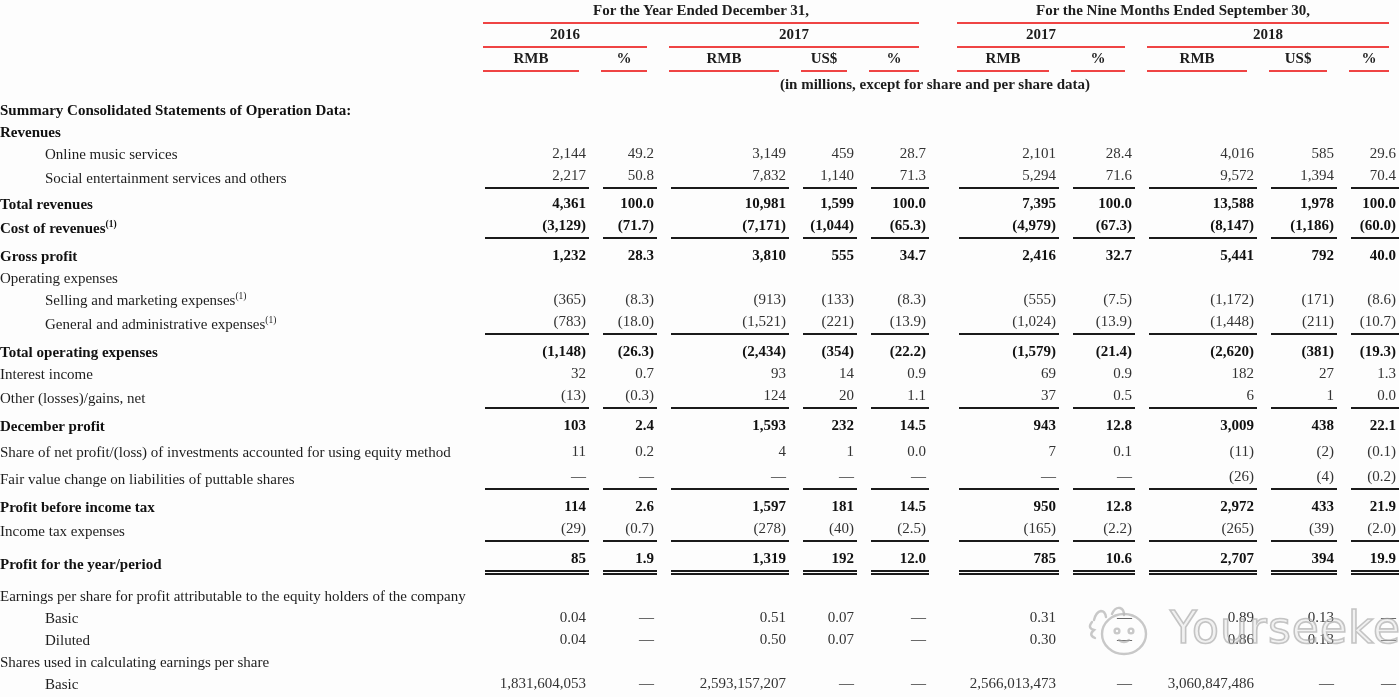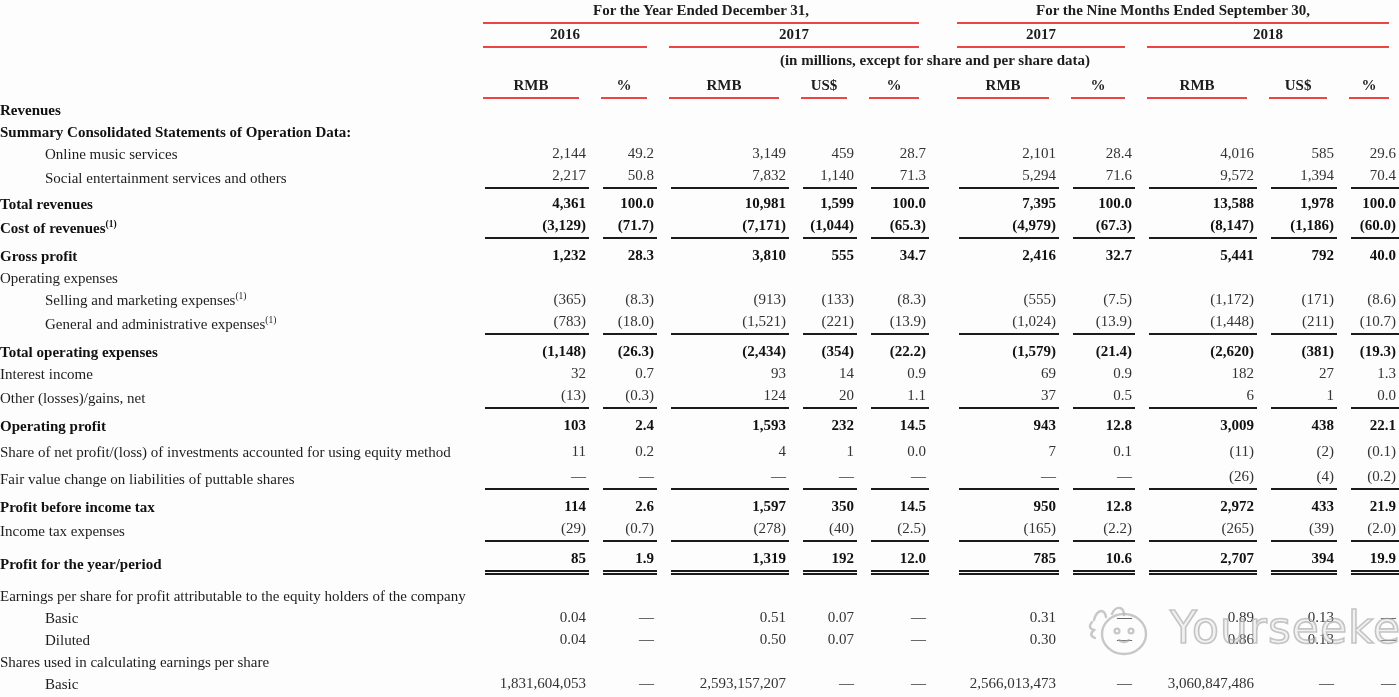--- a/index.html
+++ b/index.html
@@ -98,94 +98,94 @@
       <th class="gap"></th>
       <th colspan="2">
           <div class="gline">2017</div>
         </th>
       <th colspan="3">
           <div class="gline">2018</div>
         </th>
     </tr>
     <tr>
       <th></th>
-      <th colspan="11" class="note">(in millions, except for share and per share data)</th>
+      <th>
+          <div class="gline">RMB</div>
+        </th>
+      <th>
+          <div class="gline">%</div>
+        </th>
+      <th>
+          <div class="gline">RMB</div>
+        </th>
+      <th>
+          <div class="gline">US$</div>
+        </th>
+      <th>
+          <div class="gline">%</div>
+        </th>
+      <th class="gap"></th>
+      <th>
+          <div class="gline">RMB</div>
+        </th>
+      <th>
+          <div class="gline">%</div>
+        </th>
+      <th>
+          <div class="gline">RMB</div>
+        </th>
+      <th>
+          <div class="gline">US$</div>
+        </th>
+      <th>
+          <div class="gline">%</div>
+        </th>
     </tr>
     <tr>
       <th></th>
-      <th>
-          <div class="gline">RMB</div>
-        </th>
-      <th>
-          <div class="gline">%</div>
-        </th>
-      <th>
-          <div class="gline">RMB</div>
-        </th>
-      <th>
-          <div class="gline">US$</div>
-        </th>
-      <th>
-          <div class="gline">%</div>
-        </th>
-      <th class="gap"></th>
-      <th>
-          <div class="gline">RMB</div>
-        </th>
-      <th>
-          <div class="gline">%</div>
-        </th>
-      <th>
-          <div class="gline">RMB</div>
-        </th>
-      <th>
-          <div class="gline">US$</div>
-        </th>
-      <th>
-          <div class="gline">%</div>
-        </th>
+      <th colspan="11" class="note">(in millions, except for share and per share data)</th>
     </tr>
   </thead>
   <tbody>
       <tr>
+        <td class="lbl b">Summary Consolidated Statements of Operation Data:</td>
+        <td class="num">
+          <div class="v"></div>
+        </td>
+        <td class="num">
+          <div class="v"></div>
+        </td>
+        <td class="num">
+          <div class="v"></div>
+        </td>
+        <td class="num">
+          <div class="v"></div>
+        </td>
+        <td class="num">
+          <div class="v"></div>
+        </td>
+        <td class="gap"></td>
+        <td class="num">
+          <div class="v"></div>
+        </td>
+        <td class="num">
+          <div class="v"></div>
+        </td>
+        <td class="num">
+          <div class="v"></div>
+        </td>
+        <td class="num">
+          <div class="v"></div>
+        </td>
+        <td class="num">
+          <div class="v"></div>
+        </td>
+      </tr>
+      <tr>
         <td class="lbl b">Revenues</td>
-        <td class="num">
-          <div class="v"></div>
-        </td>
-        <td class="num">
-          <div class="v"></div>
-        </td>
-        <td class="num">
-          <div class="v"></div>
-        </td>
-        <td class="num">
-          <div class="v"></div>
-        </td>
-        <td class="num">
-          <div class="v"></div>
-        </td>
-        <td class="gap"></td>
-        <td class="num">
-          <div class="v"></div>
-        </td>
-        <td class="num">
-          <div class="v"></div>
-        </td>
-        <td class="num">
-          <div class="v"></div>
-        </td>
-        <td class="num">
-          <div class="v"></div>
-        </td>
-        <td class="num">
-          <div class="v"></div>
-        </td>
-      </tr>
-      <tr>
-        <td class="lbl b">Summary Consolidated Statements of Operation Data:</td>
         <td class="num">
           <div class="v"></div>
         </td>
         <td class="num">
           <div class="v"></div>
         </td>
         <td class="num">
           <div class="v"></div>
         </td>
         <td class="num">
@@ -579,21 +579,21 @@
           <div class="v rs">6</div>
         </td>
         <td class="num">
           <div class="v rs">1</div>
         </td>
         <td class="num">
           <div class="v rs">0.0</div>
         </td>
       </tr>
       <tr>
-        <td class="lbl b" style="padding-top: 6px;">Operating profit</td>
+        <td class="lbl b" style="padding-top: 6px;">December profit</td>
         <td class="num b" style="padding-top: 6px;">
           <div class="v">103</div>
         </td>
         <td class="num b" style="padding-top: 6px;">
           <div class="v">2.4</div>
         </td>
         <td class="num b" style="padding-top: 6px;">
           <div class="v">1,593</div>
         </td>
         <td class="num b" style="padding-top: 6px;">
@@ -692,21 +692,21 @@
         <td class="num b" style="padding-top: 6px;">
           <div class="v">114</div>
         </td>
         <td class="num b" style="padding-top: 6px;">
           <div class="v">2.6</div>
         </td>
         <td class="num b" style="padding-top: 6px;">
           <div class="v">1,597</div>
         </td>
         <td class="num b" style="padding-top: 6px;">
-          <div class="v">350</div>
+          <div class="v">181</div>
         </td>
         <td class="num b" style="padding-top: 6px;">
           <div class="v">14.5</div>
         </td>
         <td class="gap" style="padding-top: 6px;"></td>
         <td class="num b" style="padding-top: 6px;">
           <div class="v">950</div>
         </td>
         <td class="num b" style="padding-top: 6px;">
           <div class="v">12.8</div>

